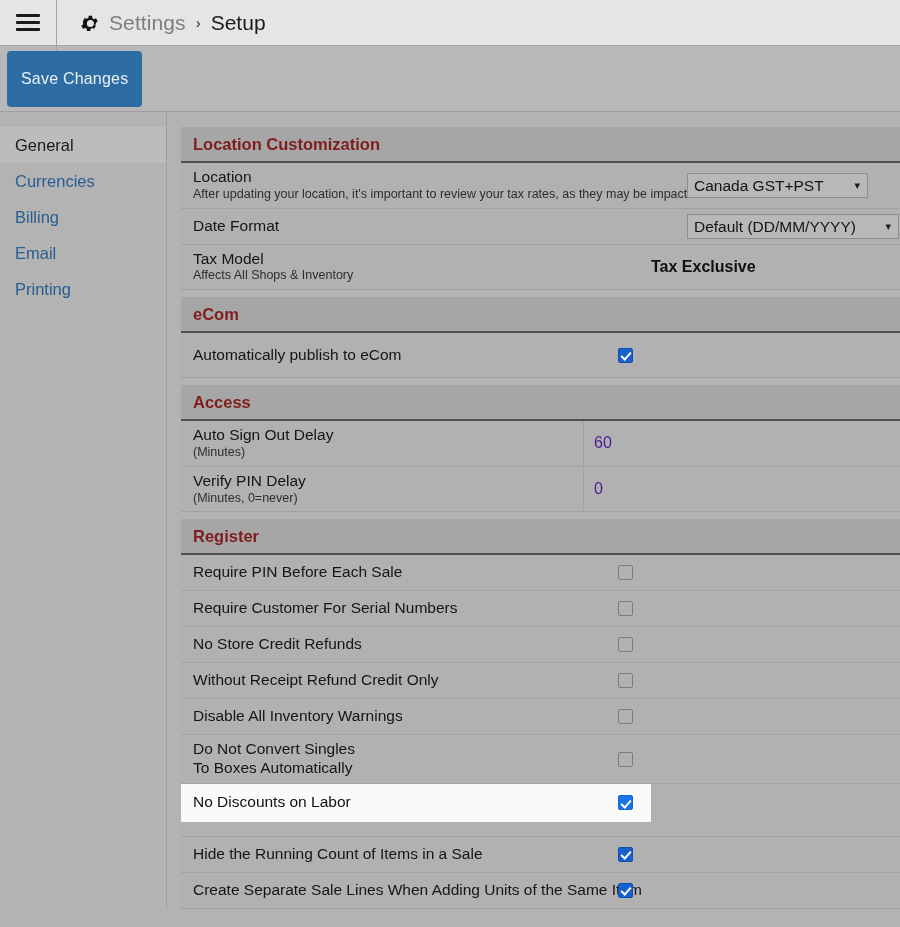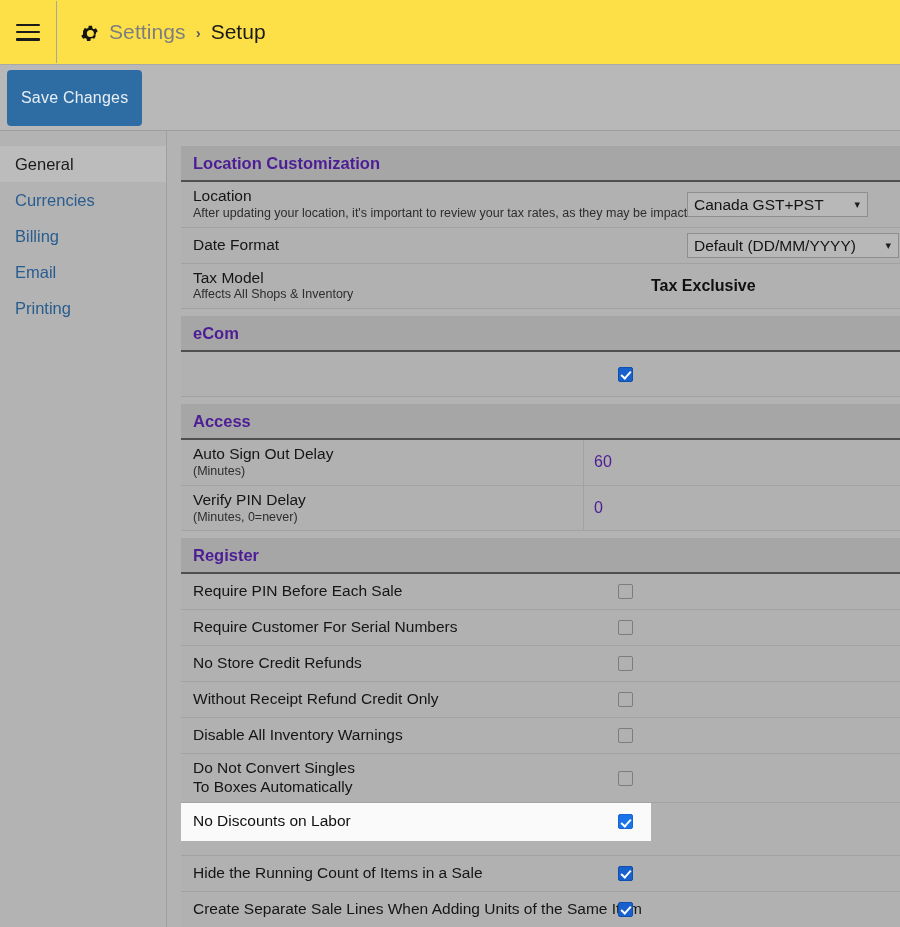--- a/index.html
+++ b/index.html
@@ -7,22 +7,22 @@
   html, body {
     width: 900px;
     height: 927px;
     overflow: hidden;
     background: #b3b3b3;
     font-family: "Liberation Sans", sans-serif;
   }
 
   
   .topbar {
-    height: 65px;
-    background: #fde047;
+    height: 46px;
+    background: #e5e5e5;
     display: flex;
     align-items: center;
     border-bottom: 1px solid #a8a8a8;
   }
   .hamburger-wrap {
     width: 56px;
     height: 62px;
     display: flex;
     align-items: center;
     justify-content: center;
@@ -138,21 +138,21 @@
   .section { margin-bottom: 7px; }
 
   .sec-header {
     background: #a6a6a6;
     height: 36px;
     display: flex;
     align-items: center;
     padding-left: 12px;
     font-size: 16.5px;
     font-weight: bold;
-    color: #4c1d95;
+    color: #7f1d1d;
     border-bottom: 2px solid #4f4f4f;
   }
 
   .row {
     background: #b1b1b1;
     border-bottom: 1px solid #a2a2a2;
     display: flex;
     align-items: center;
     min-height: 36px;
     position: relative;
@@ -372,20 +372,21 @@
           <span>Tax Model</span>
           <span class="sub">Affects All Shops &amp; Inventory</span>
         </div>
         <div class="val-static">Tax Exclusive</div>
       </div>
     </div>
 
     <div class="section">
       <div class="sec-header">eCom</div>
       <div class="row tall">
+        <div class="row-label">Automatically publish to eCom</div>
         <div class="cb-cell">
           <span class="cb on dark"></span>
         </div>
       </div>
     </div>
 
     <div class="section">
       <div class="sec-header">Access</div>
 
       <div class="row">

